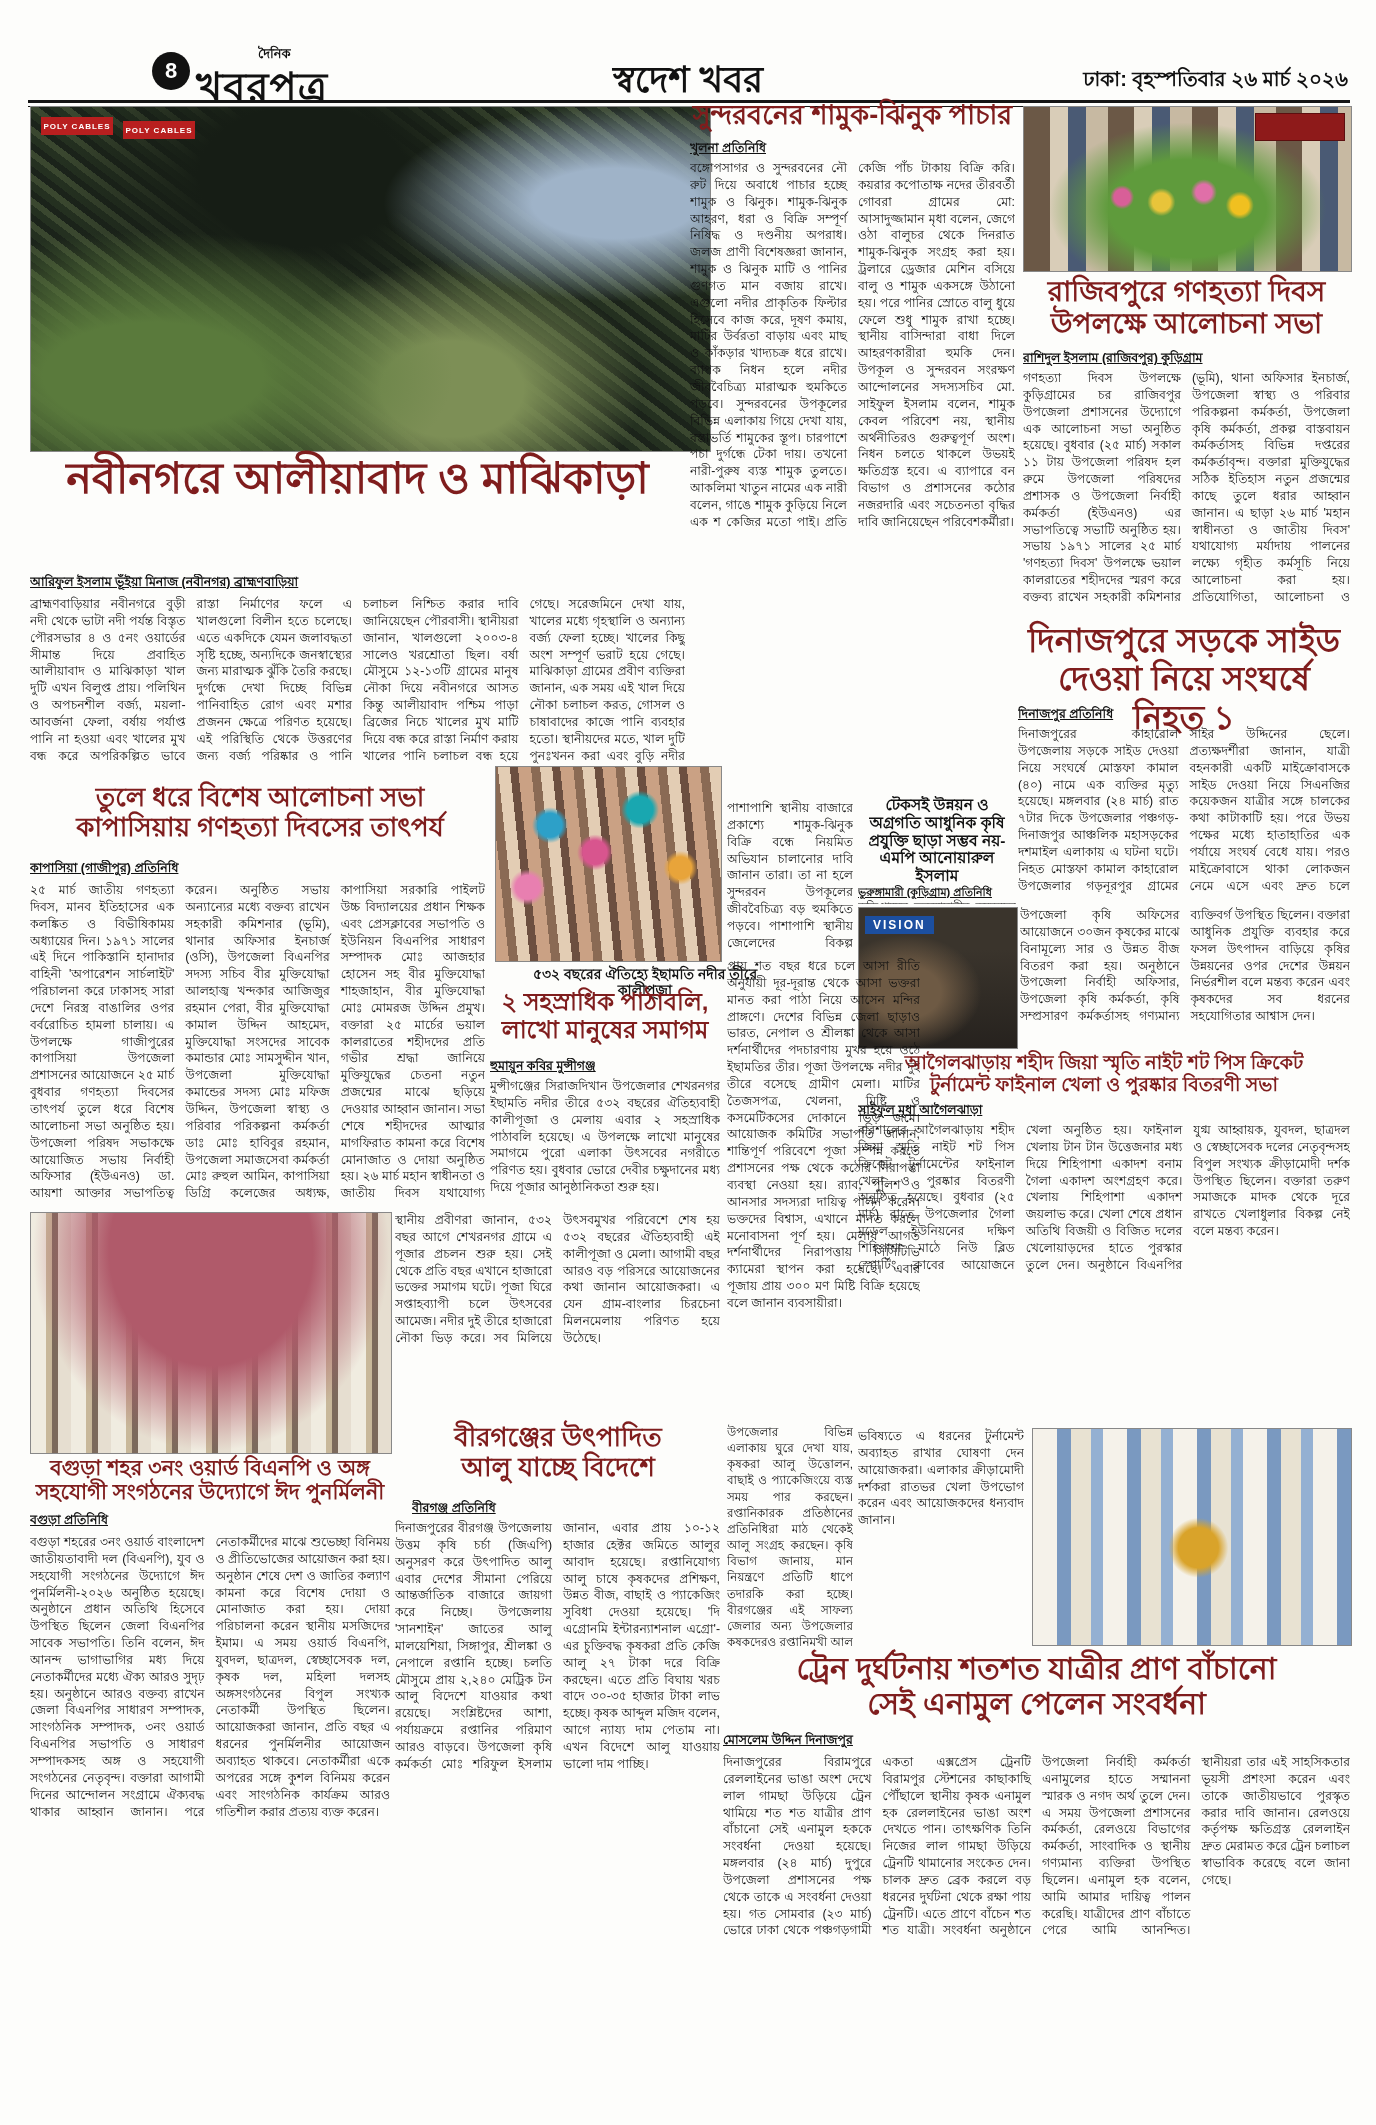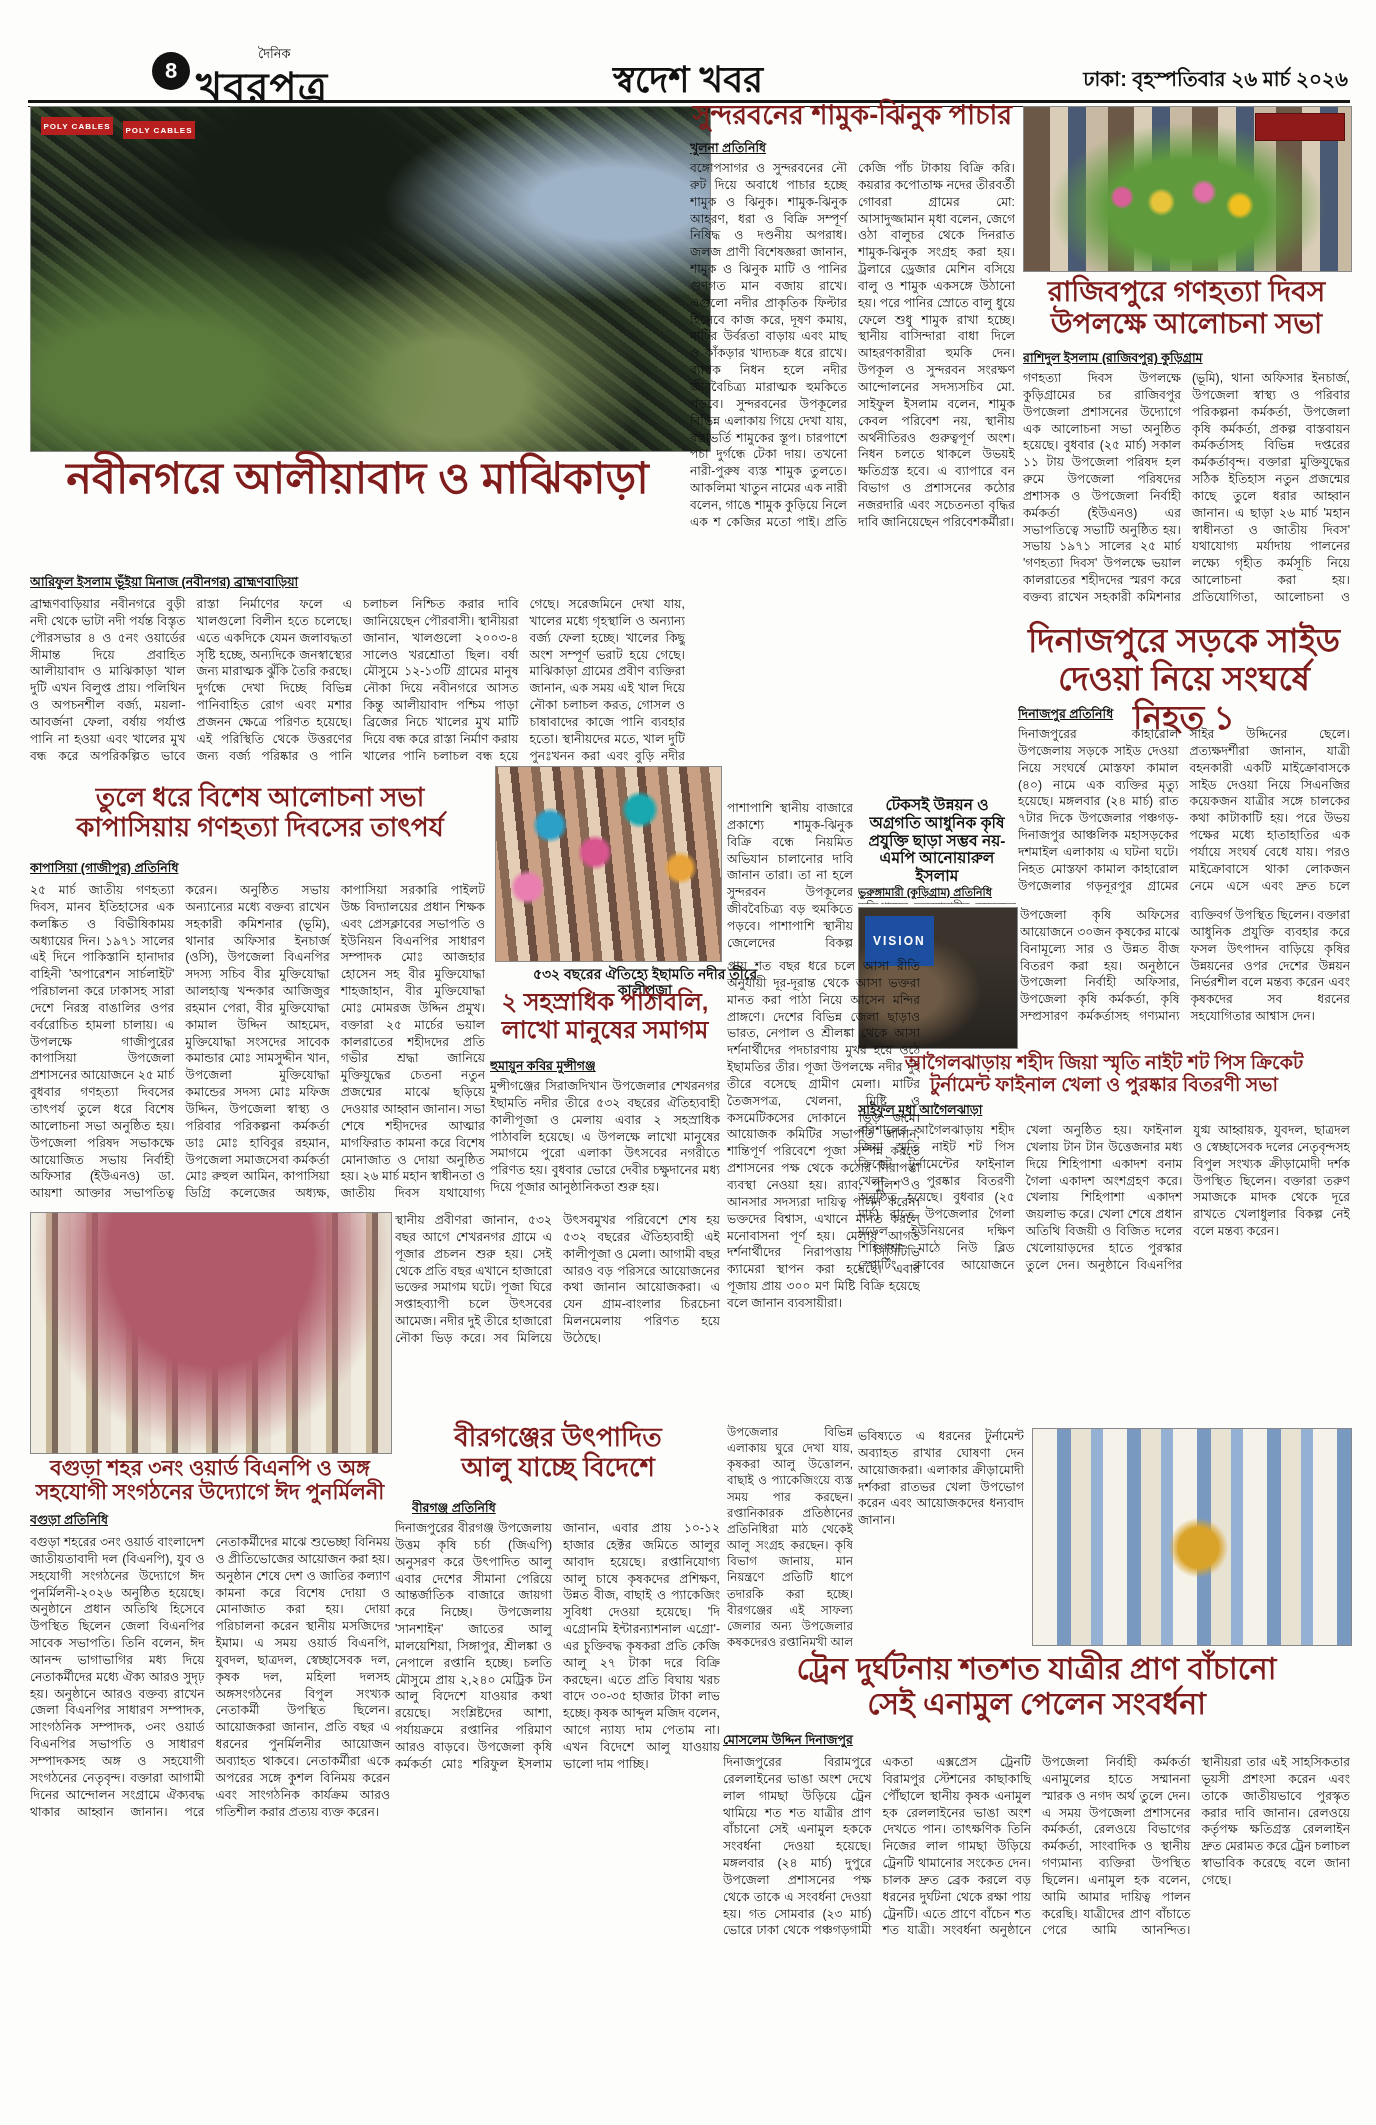--- a/index.html
+++ b/index.html
@@ -2,21 +2,21 @@
 <html lang="bn"><head>
 <meta charset="utf-8">
 <style>
   html,body{margin:0;padding:0;background:#e8e8e4;}
   .page{position:relative;width:1376px;height:2125px;background:#fdfdfb;color:#111;
         font-family:"Liberation Sans","DejaVu Sans",sans-serif;overflow:hidden;}
   .abs{position:absolute;}
   
   .masthead-circle{position:absolute;left:152px;top:52px;width:38px;height:38px;border-radius:50%;
         background:#121212;color:#fff;font-size:22px;font-weight:bold;display:flex;align-items:center;justify-content:center;}
-  .daily-label{position:absolute;left:258px;top:44px;font-size:13px;font-weight:normal;}
+  .daily-label{position:absolute;left:258px;top:44px;font-size:13px;font-weight:bold;}
   .masthead{position:absolute;left:196px;top:56px;font-size:40px;font-weight:900;letter-spacing:1px;}
   .section-title{position:absolute;left:0;top:52px;width:100%;text-align:center;font-size:36px;font-weight:900;pointer-events:none;}
   .dateline{position:absolute;right:28px;top:64px;font-size:20px;font-weight:bold;}
   .header-rule{position:absolute;left:28px;right:26px;top:100px;border-top:3px solid #151515;border-bottom:1px solid #151515;height:3px;}
   
   .byline{font-weight:bold;font-size:12.5px;text-decoration:underline;line-height:1.3;white-space:nowrap;overflow:hidden;}
   .body{font-size:12.3px;line-height:1.37;text-align:justify;overflow:hidden;column-gap:11px;}
   .cols2{column-count:2}.cols3{column-count:3}.cols4{column-count:4}
   .hl{font-weight:900;color:#7f1d1d;text-align:center;line-height:1.16;}
   .kicker{font-weight:900;text-align:center;line-height:1.15;}
@@ -42,21 +42,21 @@
      radial-gradient(circle at 24% 30%, #2da0c8 0 12px, transparent 18px),
      radial-gradient(circle at 64% 22%, #19a7b0 0 13px, transparent 19px),
      radial-gradient(circle at 44% 44%, #d8558e 0 12px, transparent 18px),
      radial-gradient(circle at 82% 52%, #e8a43a 0 11px, transparent 17px),
      radial-gradient(circle at 14% 62%, #e87fb0 0 12px, transparent 18px),
      repeating-linear-gradient(84deg,#caa184 0 13px,#8a6a54 13px 22px,#e3cdb4 22px 34px,#6c4f40 34px 42px),#b08a6e;}
   .photo-vision{background:
      radial-gradient(ellipse at 30% 60%, #6e5a44 0 22%, transparent 48%),
      linear-gradient(180deg,#3a342c 0 30%,#26221e 100%);}
   .vision-band{position:absolute;left:6px;top:8px;background:#1c4fa0;color:#fff;font-size:12px;
-        font-weight:bold;padding:18px 8px;letter-spacing:2px;}
+        font-weight:bold;padding:2px 8px;letter-spacing:2px;}
   .photo-hall{background:
      radial-gradient(ellipse at 50% 16%, #b05a6a 0 40%, transparent 70%),
      repeating-linear-gradient(90deg,#f0ece0 0 15px,#c8b89a 15px 21px,#7c6a5c 21px 27px,#e6ded0 27px 40px),
      linear-gradient(180deg,#8a4a56 0 28%,#d8d2c4 100%);}
   .photo-award{background:
      radial-gradient(circle at 52% 55%, #d9a32a 0 20px, transparent 30px),
      repeating-linear-gradient(90deg,#f5f2ea 0 24px,#7a99c0 24px 38px,#e8e2d2 38px 58px,#94b0d2 58px 70px),
      linear-gradient(180deg,#cfc6b4 0 30%,#b8ad98 100%);}
 </style>
 </head>

